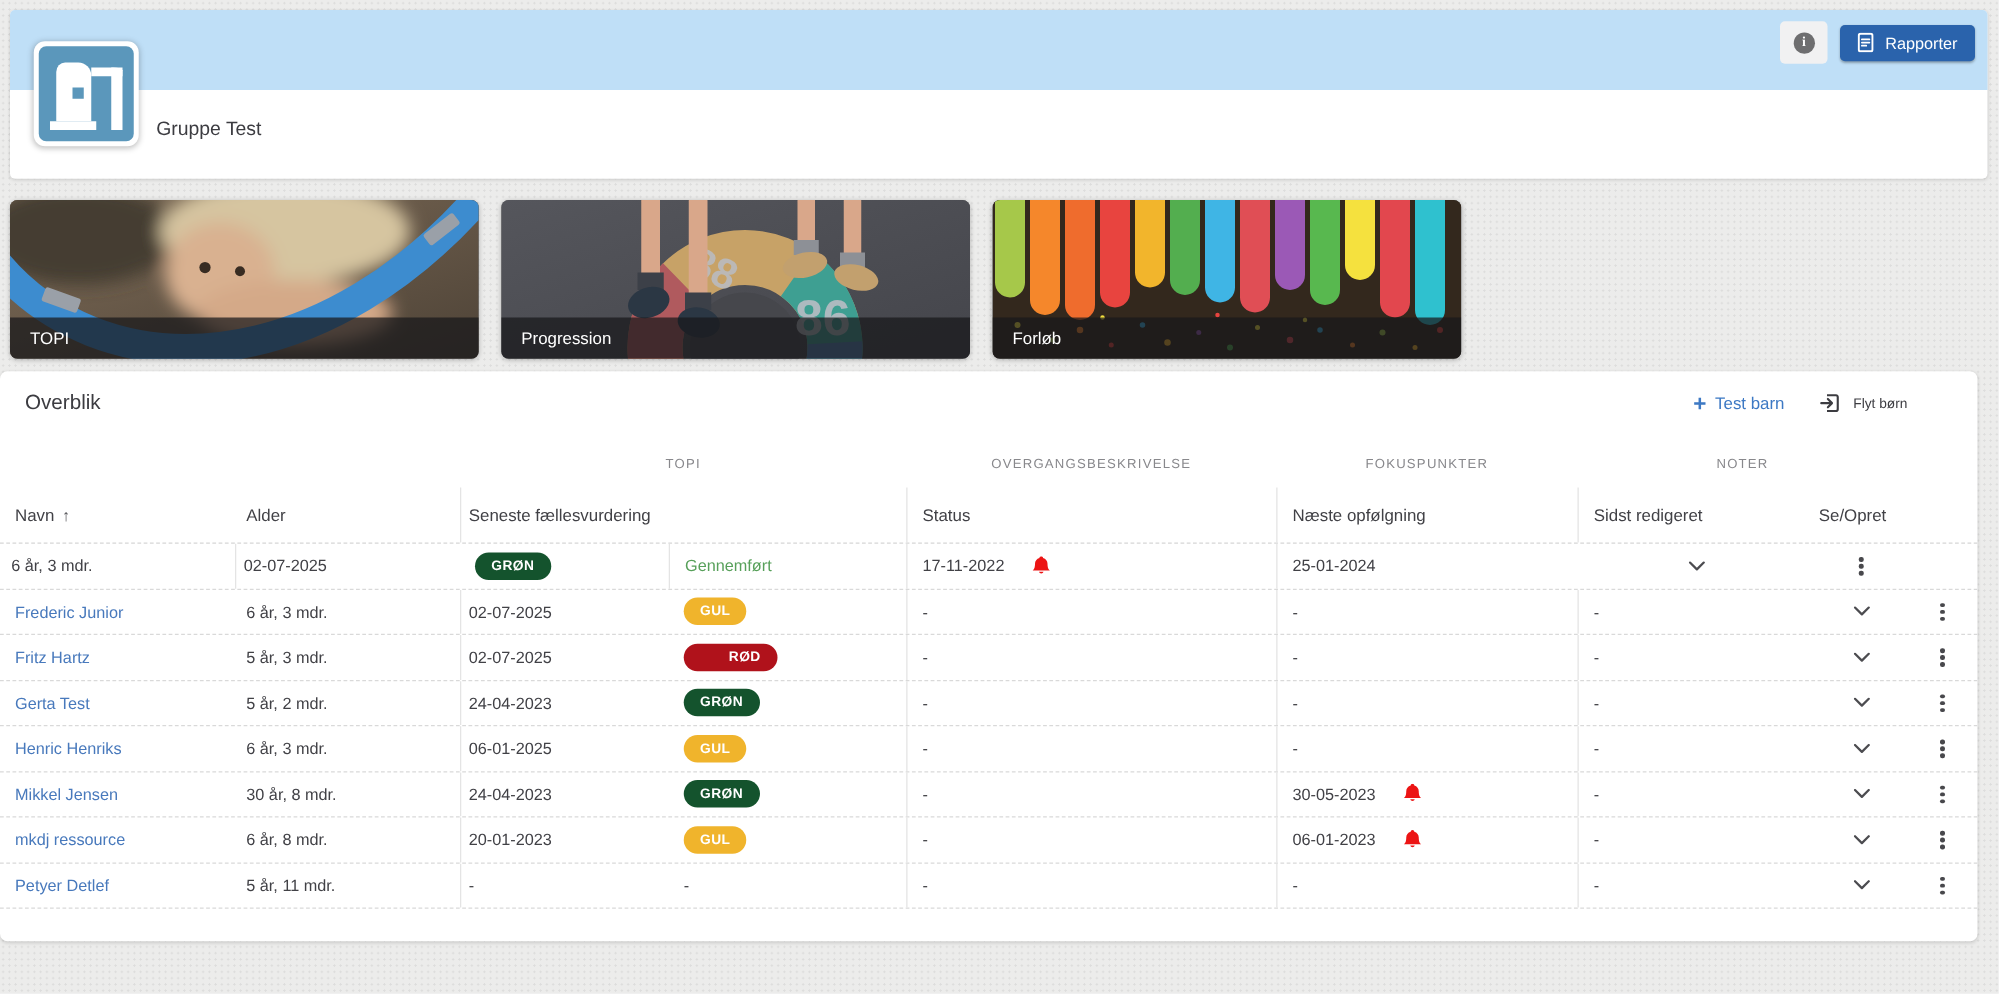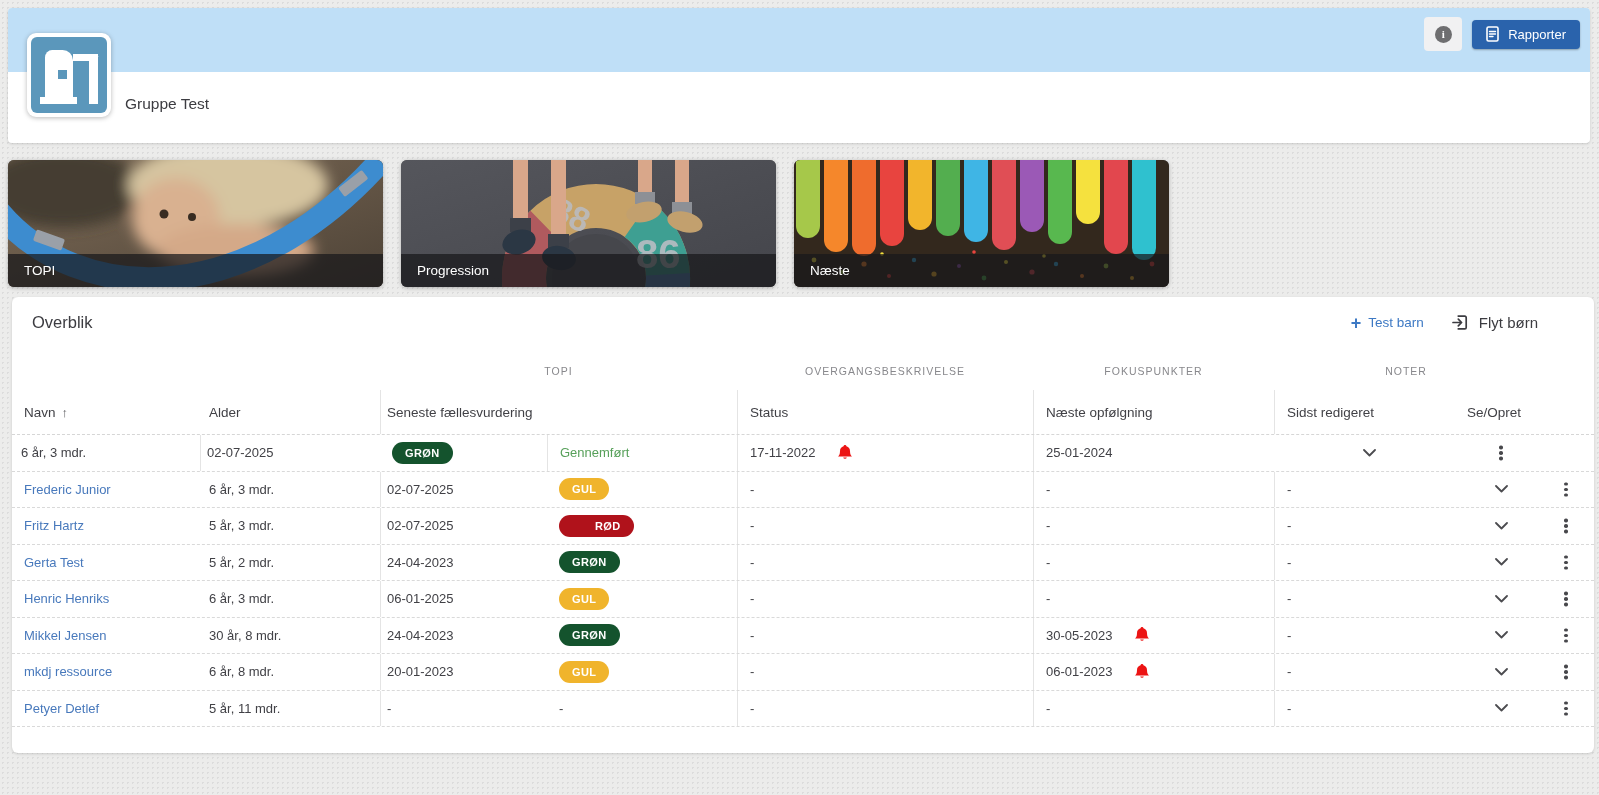--- a/index.html
+++ b/index.html
@@ -38,28 +38,28 @@
 
   
   .navcards { position:absolute; left:8px; top:160px; display:flex; gap:18px; }
   .navcard { position:relative; width:375px; height:127px; border-radius:6px; overflow:hidden;
     box-shadow:0 1px 4px rgba(0,0,0,.25); cursor:pointer; background:#666; }
   .navcard svg { position:absolute; inset:0; display:block; }
   .card-label { position:absolute; left:0; right:0; bottom:0; height:33px;
     background:rgba(24,24,27,.72); color:#fff; font-size:13.5px; line-height:33px; padding-left:16px; }
 
   
-  .overview { position:absolute; left:12px; top:297px; width:1582px; height:456px;
+  .overview { position:absolute; left:0; top:297px; width:1582px; height:456px;
     background:#fff; border-radius:6px; box-shadow:0 1px 3px rgba(0,0,0,.14); overflow:hidden; }
   .ov-head { position:relative; height:55px; }
   .ov-title { position:absolute; left:20px; top:16px; font-size:16.5px; font-weight:400; color:#3c3c41; }
   .ov-actions { position:absolute; right:56px; top:17px; display:flex; align-items:center; gap:28px; }
   .opret { display:flex; align-items:center; gap:7px; color:#3d79c4; font-size:13.5px; cursor:pointer; text-decoration:none; }
   .opret .plus { font-size:18px; line-height:14px; font-weight:bold; }
-  .flyt { display:flex; align-items:center; gap:10px; color:#3c3c41; font-size:15px; cursor:pointer; text-decoration:none; }
+  .flyt { display:flex; align-items:center; gap:10px; color:#3c3c41; font-size:11px; cursor:pointer; text-decoration:none; }
 
   .tgrid { display:grid; grid-template-columns:188px 180px 167px 190px 296px 241px 190px 74px 56px; align-items:center; }
   .grow { height:38px; }
   .grow .gcell { text-align:center; font-size:10.5px; letter-spacing:1px; color:#88888c; }
   .hrow { height:45px; border-bottom:1px dashed #d6d6d6; font-size:13.5px; color:#414146; }
   .trow { height:36.5px; border-bottom:1px dashed #d9d9d9; font-size:13px; }
   .cell { height:100%; display:flex; align-items:center; }
   .vline { border-left:1px solid #e4e4e4; }
   .p12 { padding-left:12px; } .p9 { padding-left:9px;text-align:right; } .p6 { padding-left:6px; } .p3 { padding-left:3px; }
   .c-name a { color:#4879bc; text-decoration:none; cursor:pointer; }
@@ -205,21 +205,21 @@
           <circle cx="262" cy="104" r="2.2" fill="#3fb5e5"></circle>
             <circle cx="288" cy="116" r="2" fill="#f5872b"></circle>
           <circle cx="312" cy="106" r="2.4" fill="#a6c84a"></circle>
             <circle cx="338" cy="118" r="2" fill="#f2b52c"></circle>
           <circle cx="358" cy="104" r="2.4" fill="#e8443f"></circle>
             <circle cx="88" cy="94" r="1.8" fill="#f5e13e"></circle>
           <circle cx="250" cy="96" r="1.8" fill="#f5e13e"></circle>
             <circle cx="180" cy="92" r="1.8" fill="#e8443f"></circle>
         </g>
       </svg>
-      <div class="card-label">Næste</div>
+      <div class="card-label">Forløb</div>
     </div>
   </section>
 
   <section class="overview">
     <div class="ov-head">
       <h2 class="ov-title">Overblik</h2>
       <div class="ov-actions">
         <a class="opret">
           <span class="plus">+</span>
           <span>Test barn</span>

